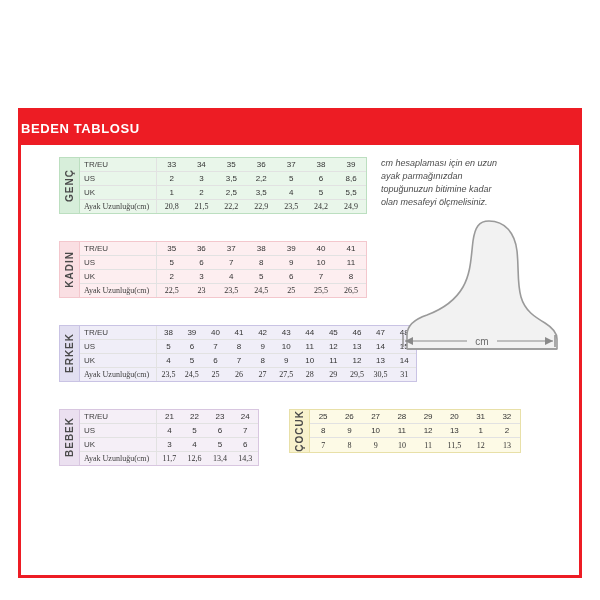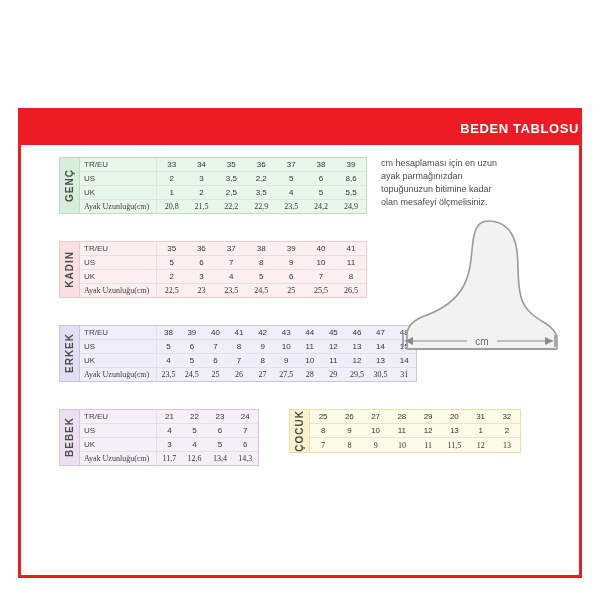--- a/index.html
+++ b/index.html
@@ -36,21 +36,21 @@
     top: 0;
     width: 100%;
     height: 34px;
     background: #ed1c24;
     color: #ffffff;
     font-size: 13px;
     font-weight: bold;
     letter-spacing: 0.6px;
     display: flex;
     align-items: center;
-    justify-content: flex-end;
+    justify-content: flex-start;
     box-sizing: border-box;
   }
   .content {
     position: absolute;
     left: 0;
     top: 34px;
     width: 100%;
     bottom: 0;
   }
 
@@ -123,20 +123,21 @@
 
   
   .desc {
     position: absolute;
     left: 360px;
     top: 12px;
     width: 130px;
     font-size: 9px;
     line-height: 13px;
     color: #4c4c4c;
+    font-style: italic;
   }
   
   .foot-wrap {
     position: absolute;
     left: 372px;
     top: 72px;
     width: 180px;
     height: 170px;
   }
   .cm-line {

